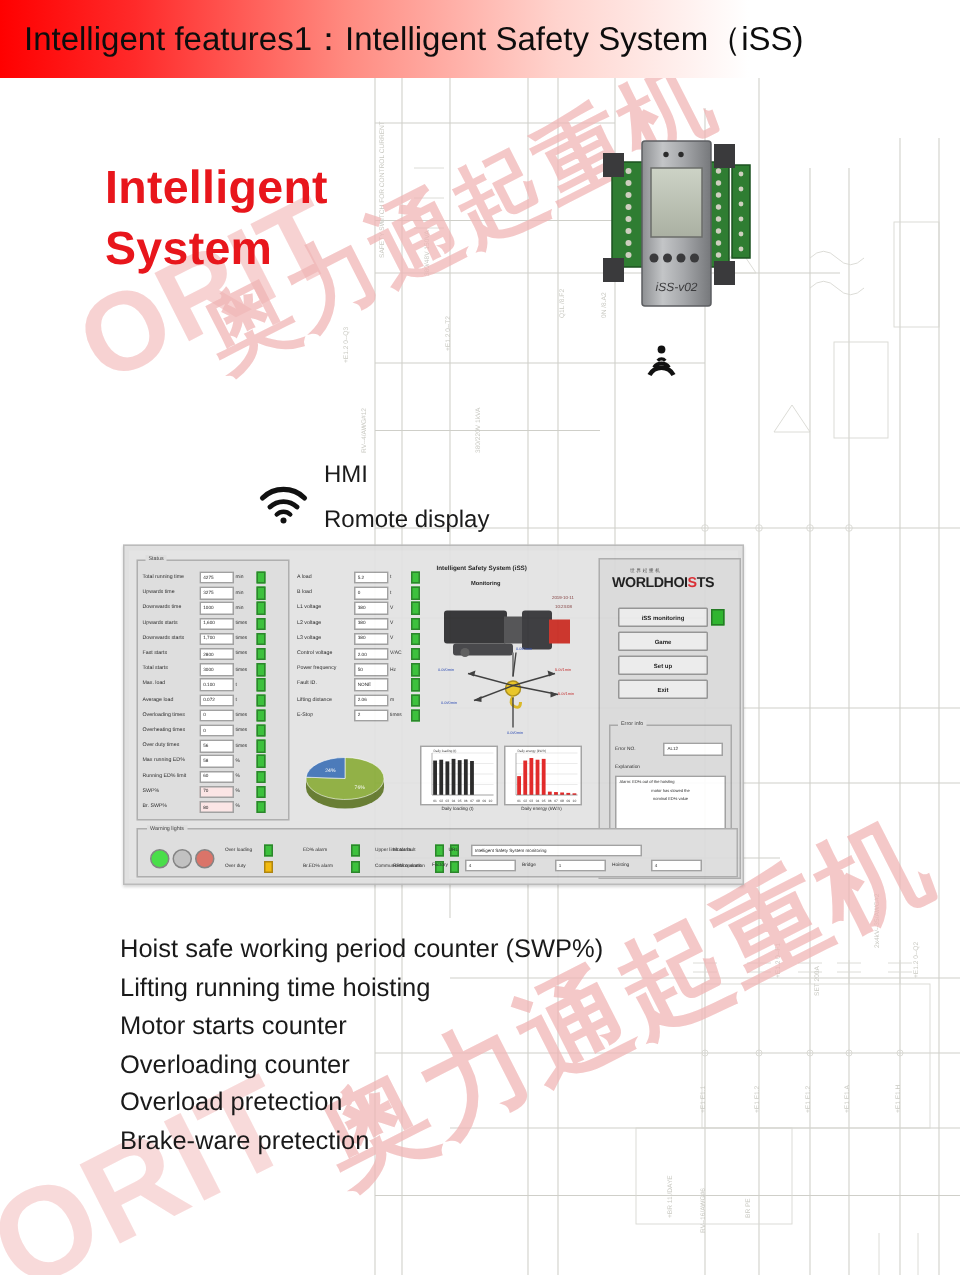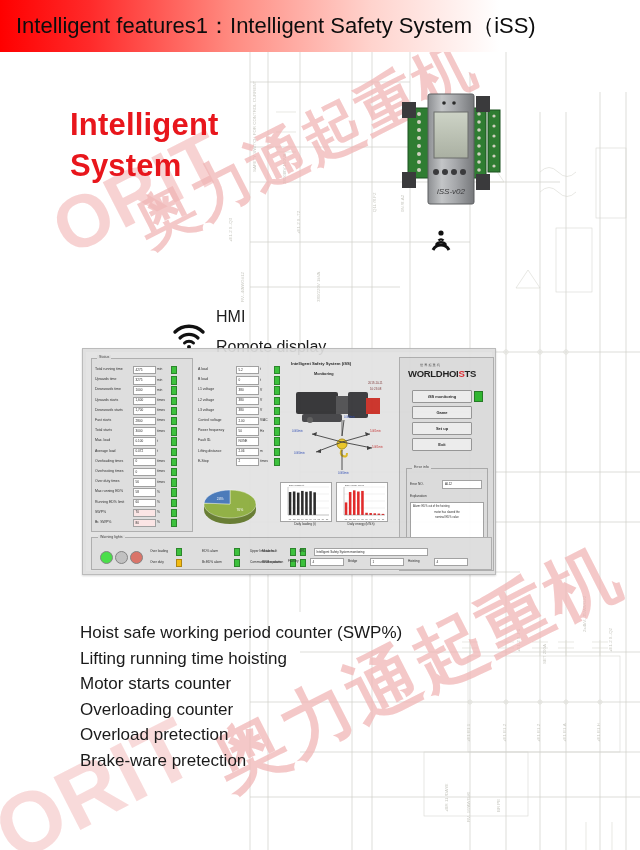--- a/index.html
+++ b/index.html
@@ -42,21 +42,21 @@
 
   
   .ant-top{position:absolute;left:424px;top:228px;width:34px;height:26px;}
   .ant-hmi{position:absolute;left:172px;top:322px;width:34px;height:28px;}
 
   .hmilabel{position:absolute;left:216px;font-size:16px;color:#1b1b1b;}
   .hmilabel.l1{top:308px;}
   .hmilabel.l2{top:338px;}
 
   
-  .hmi{position:absolute;left:82px;top:348px;width:412px;height:225px;
+  .hmi{position:absolute;left:82px;top:363px;width:412px;height:225px;
        background:#dedede;border:1px solid #b6b6b6;box-shadow:0 1px 2px rgba(0,0,0,.18);opacity:.93;}
   .hmi .inner{position:absolute;left:3px;top:3px;right:3px;bottom:3px;background:#e2e2e2;}
 
   .fs{position:absolute;border:1px solid #a9a9a9;background:#dcdcdc;}
   .fs-lbl{position:absolute;top:-4px;left:5px;background:#dcdcdc;padding:0 2px;font-size:3.6px;color:#333;}
 
   .row{position:absolute;left:4px;height:9px;width:100%;}
   .rlbl{position:absolute;left:0;top:1px;font-size:3.5px;color:#1a1a1a;white-space:nowrap;}
   .rbox{position:absolute;background:#fff;border:1px solid #9a9a9a;height:6.4px;}
   .runit{position:absolute;font-size:3.3px;color:#222;top:1.4px;}

